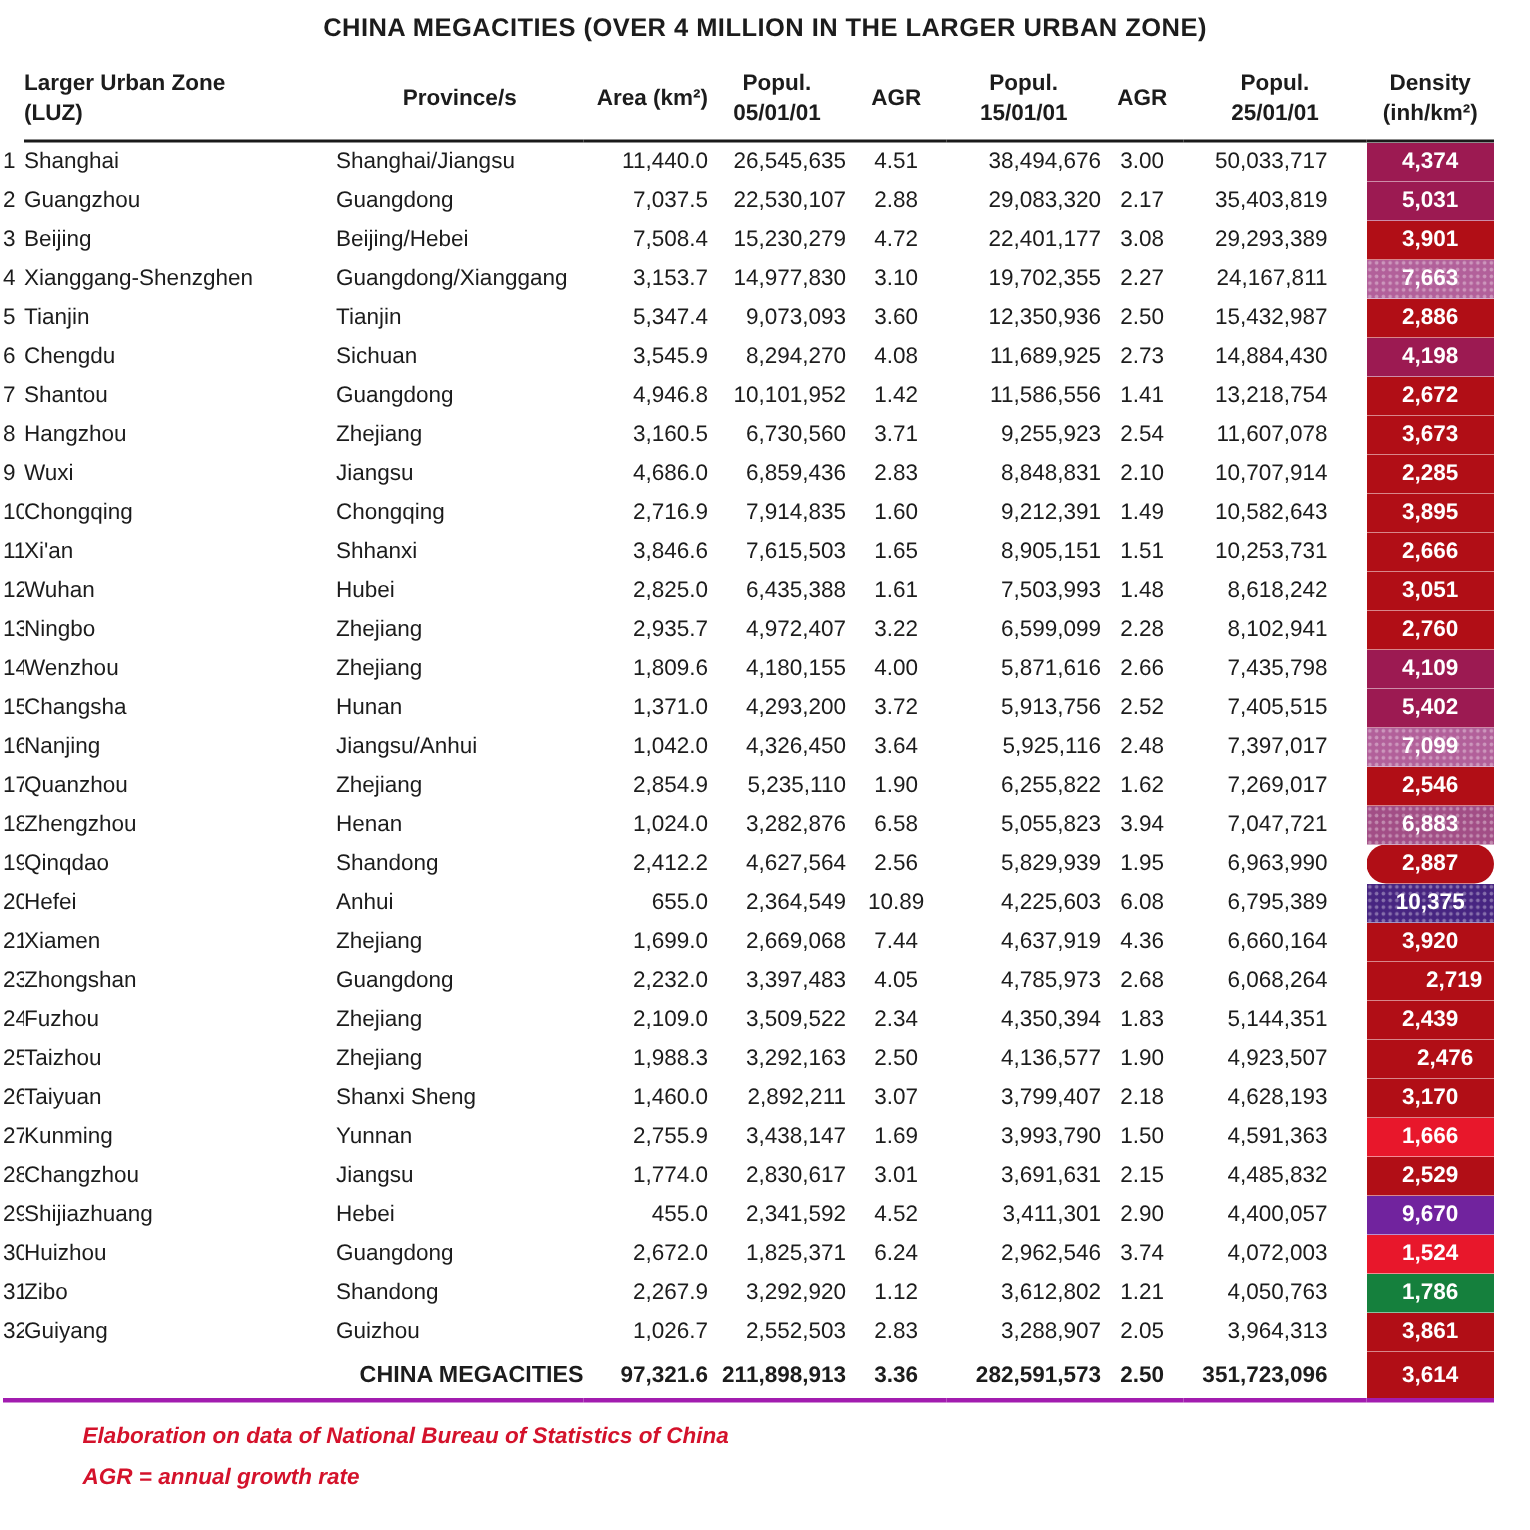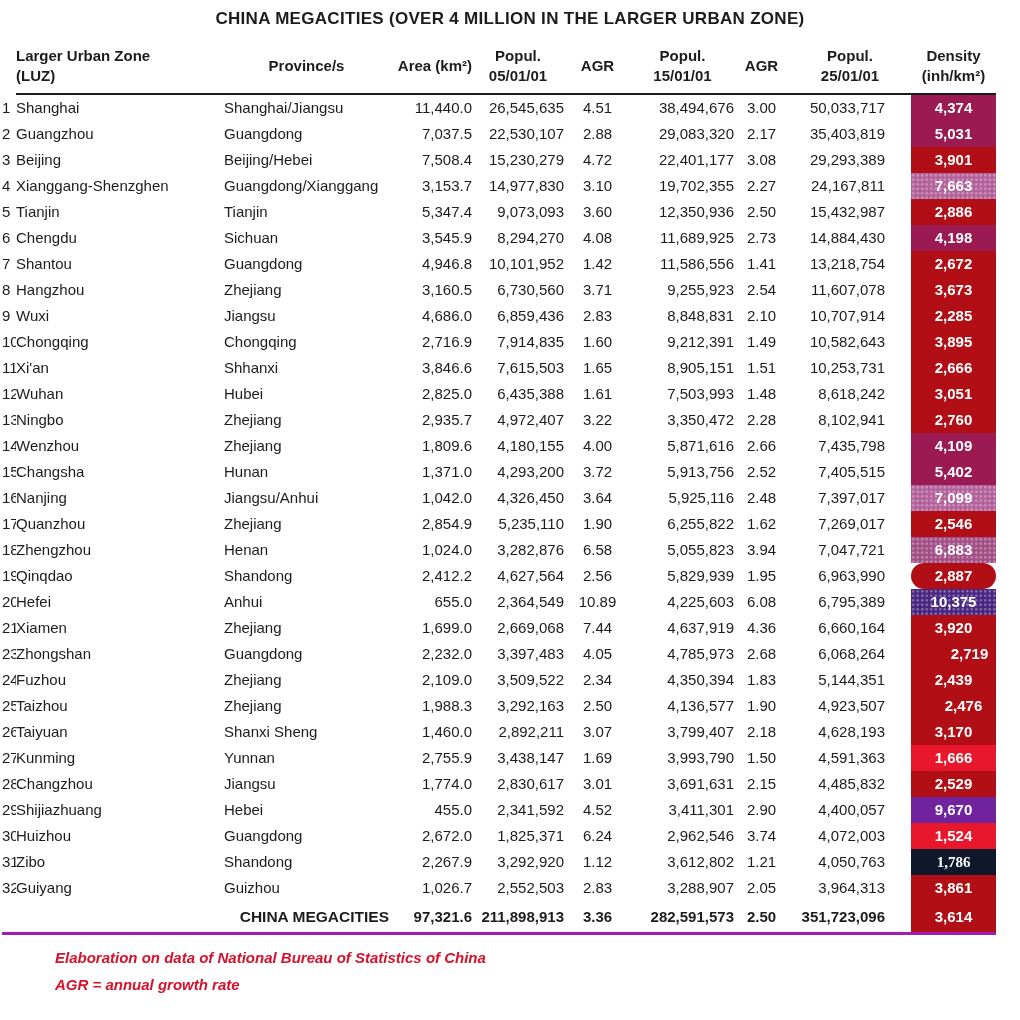--- a/index.html
+++ b/index.html
@@ -218,21 +218,21 @@
         <td class="c-num c-pop25">8,618,242</td>
         <td class="c-den" style="background-color: rgb(177, 14, 22);">3,051</td>
       </tr>
       <tr>
         <td class="c-rank">13</td>
         <td class="c-city">Ningbo</td>
         <td class="c-prov">Zhejiang</td>
         <td class="c-num">2,935.7</td>
         <td class="c-num">4,972,407</td>
         <td class="c-agr">3.22</td>
-        <td class="c-num">3,350,472</td>
+        <td class="c-num">6,599,099</td>
         <td class="c-agr">2.28</td>
         <td class="c-num c-pop25">8,102,941</td>
         <td class="c-den" style="background-color: rgb(177, 14, 22);">2,760</td>
       </tr>
       <tr>
         <td class="c-rank">14</td>
         <td class="c-city">Wenzhou</td>
         <td class="c-prov">Zhejiang</td>
         <td class="c-num">1,809.6</td>
         <td class="c-num">4,180,155</td>
@@ -425,21 +425,21 @@
       <tr>
         <td class="c-rank">31</td>
         <td class="c-city">Zibo</td>
         <td class="c-prov">Shandong</td>
         <td class="c-num">2,267.9</td>
         <td class="c-num">3,292,920</td>
         <td class="c-agr">1.12</td>
         <td class="c-num">3,612,802</td>
         <td class="c-agr">1.21</td>
         <td class="c-num c-pop25">4,050,763</td>
-        <td class="c-den" style="background-color: #0f172a; font-family: Liberation Serif, serif;">1,786</td>
+        <td class="c-den" style="background-color: #15803d;">1,786</td>
       </tr>
       <tr>
         <td class="c-rank">32</td>
         <td class="c-city">Guiyang</td>
         <td class="c-prov">Guizhou</td>
         <td class="c-num">1,026.7</td>
         <td class="c-num">2,552,503</td>
         <td class="c-agr">2.83</td>
         <td class="c-num">3,288,907</td>
         <td class="c-agr">2.05</td>

